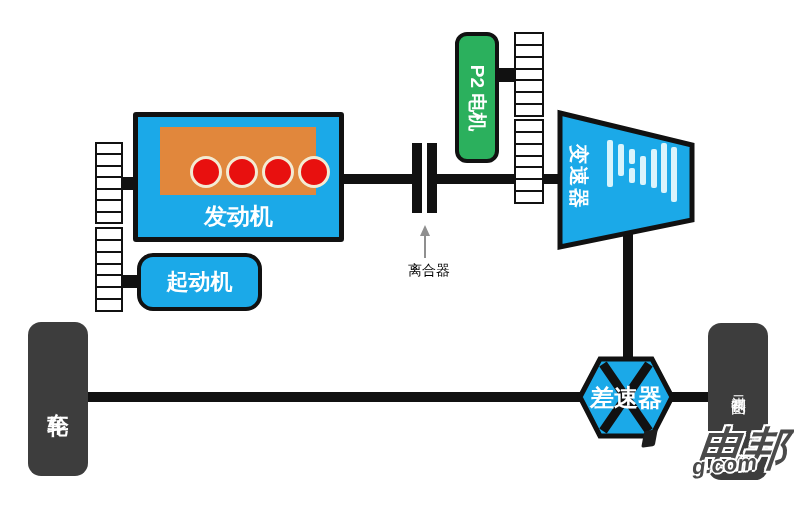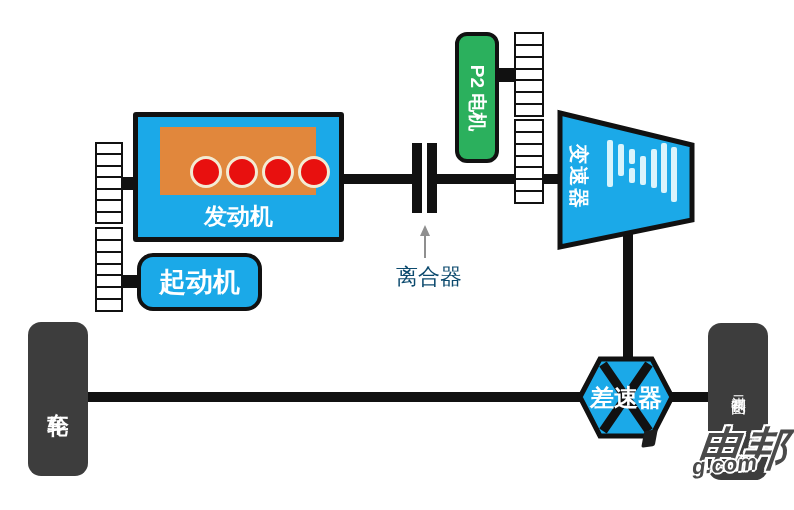--- a/index.html
+++ b/index.html
@@ -29,21 +29,21 @@
   }
   .engine-label{
     position:absolute;left:0;top:84px;width:201px;text-align:center;
     color:#fff;font-size:23px;font-weight:700;
   }
   
   .starter{
     position:absolute;left:137px;top:253px;width:125px;height:58px;
     background:#1BA9E8;border:4px solid #111;border-radius:16px;z-index:2;
     box-sizing:border-box;display:flex;align-items:center;justify-content:center;
-    color:#fff;font-size:27px;font-weight:700;
+    color:#fff;font-size:22px;font-weight:700;
   }
   
   .p2motor{
     position:absolute;left:455px;top:32px;width:44px;height:131px;
     background:#2BB05D;border:4px solid #111;border-radius:12px;z-index:2;box-sizing:border-box;
   }
   .p2-label{
     position:absolute;left:477px;top:98px;transform:translate(-50%,-50%) rotate(90deg);
     color:#fff;font-size:19px;font-weight:700;white-space:nowrap;z-index:3;
   }
@@ -68,21 +68,21 @@
   .wheel-right{left:708px;top:323px;height:157px;}
   .vtext{
     writing-mode:vertical-rl;text-orientation:upright;color:#fff;
   }
   .wheel-left .vtext{font-size:21px;font-weight:600;letter-spacing:4px;}
   .wheel-right .vtext{font-size:15px;font-weight:400;letter-spacing:2px;padding-bottom:30px;}
   
   .clutch-arrow{position:absolute;left:418px;top:224px;z-index:2;}
   .clutch-label{
     position:absolute;left:383px;top:262px;width:92px;text-align:center;
-    color:#0c4a6e;font-size:22px;z-index:2;
+    color:#000000;font-size:14px;z-index:2;
   }
   
   .wm-big{
     position:absolute;left:697px;top:419px;z-index:5;
     font-size:45px;font-weight:700;font-style:italic;color:#4A4A4A;white-space:nowrap;
     transform:skewX(-6deg);
     text-shadow:2px 0 #fff,-2px 0 #fff,0 2px #fff,0 -2px #fff,2px 2px #fff,-2px -2px #fff,2px -2px #fff,-2px 2px #fff;
   }
   .wm-stray{
     position:absolute;left:643px;top:430px;width:13px;height:17px;background:#1d1d1d;

